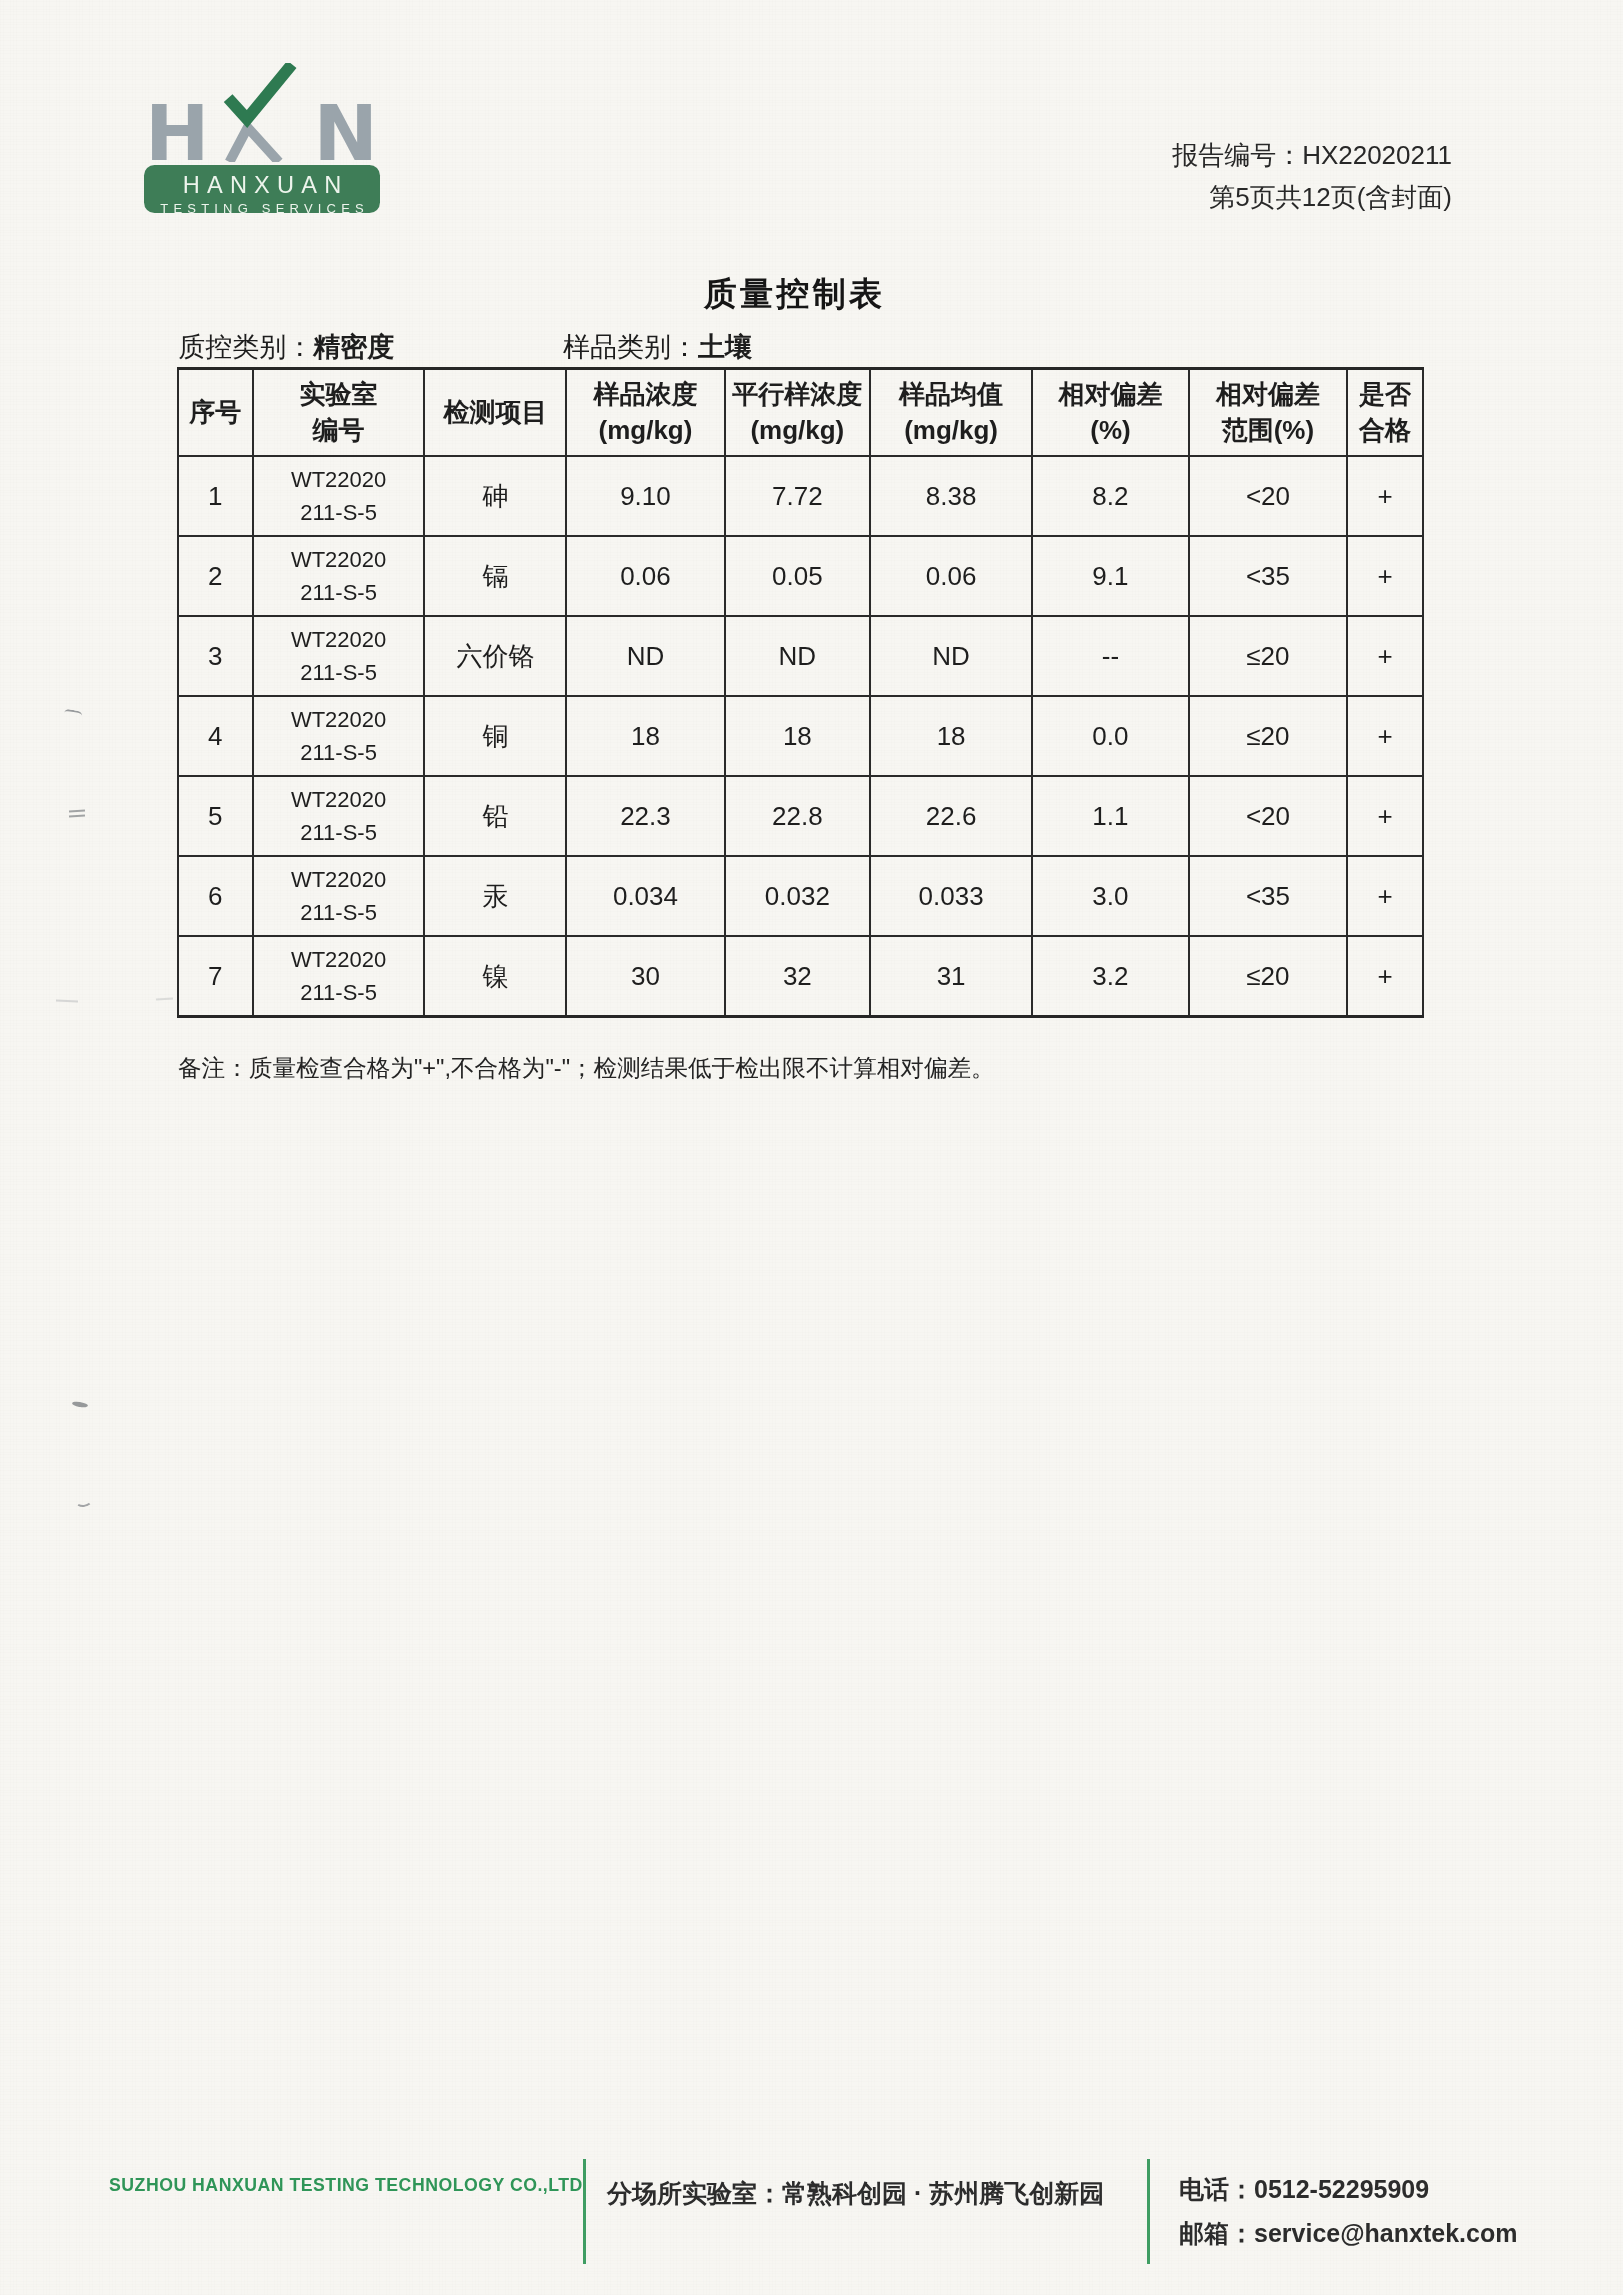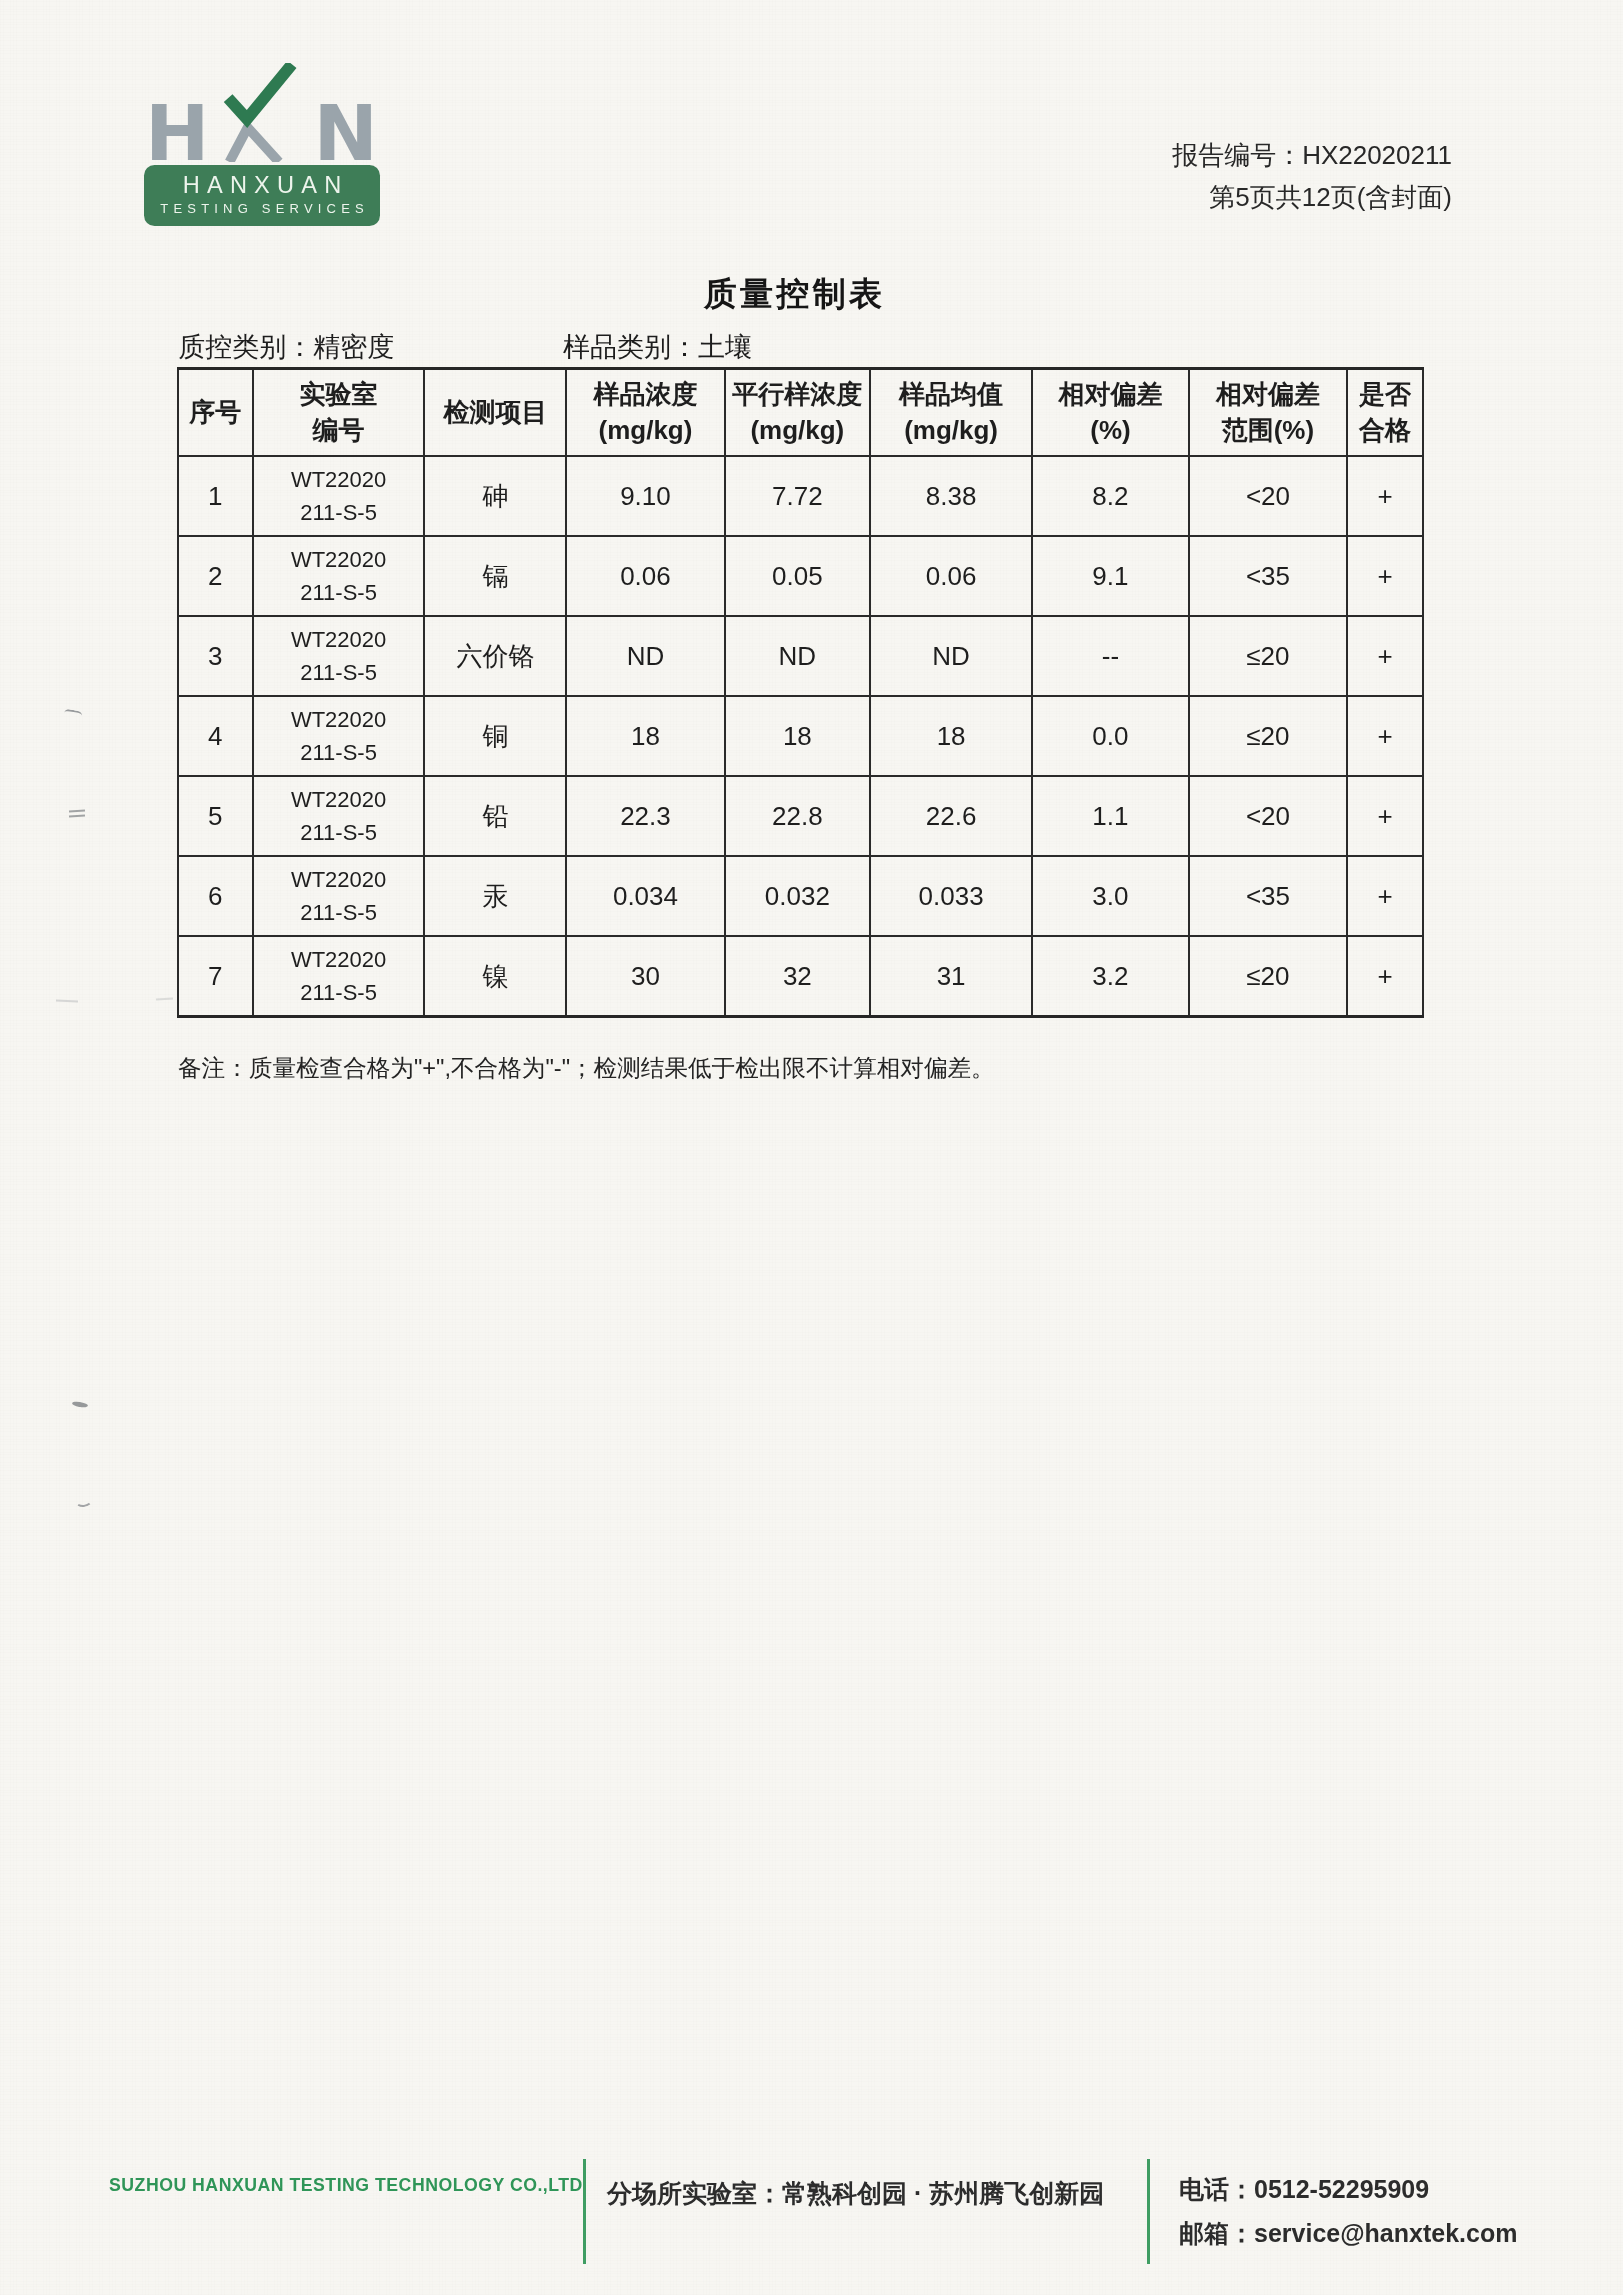--- a/index.html
+++ b/index.html
@@ -11,38 +11,38 @@
       repeating-linear-gradient(0deg, rgba(120,118,108,0.016) 0 0.7px, transparent 0.7px 2.6px),
       repeating-linear-gradient(90deg, rgba(120,118,108,0.014) 0 0.7px, transparent 0.7px 3.3px);
   }
 
   
   .logo-mark { position:absolute; left:145px; top:63px; width:233px; height:99px;
     display:flex; justify-content:space-between; align-items:flex-end; }
   .logo-letter { font-size:77px; font-weight:700; line-height:0.73; color:#9aa4ab;
     font-family:"DejaVu Sans", sans-serif; }
   .logo-mid { width:84px; height:99px; }
-  .logo-banner { position:absolute; left:144px; top:165px; width:236px; height:61px;
+  .logo-banner { position:absolute; left:144px; top:165px; width:236px; height:48px;
     background:#3e7d57; border-radius:10.5px; text-align:center; color:#edf4ec; }
   .banner-1 { font-size:23.6px; font-weight:500; letter-spacing:7.2px; text-indent:7.2px; margin-top:6.5px; }
   .banner-2 { font-size:13px; font-weight:400; letter-spacing:5.2px; text-indent:5.2px; margin-top:2px; }
 
   
   .report-head { position:absolute; top:135px; right:171px; text-align:right;
     font-size:26px; line-height:1.6; color:#282828; font-weight:500; }
 
   
   .doc-title { position:absolute; left:0; top:272px; width:1623px; text-align:center;
     font-size:33px; font-weight:700; letter-spacing:3.3px; transform:translateX(-17px); color:#161616; }
   .meta-row { position:absolute; left:177px; top:329px; width:1247px; height:34px;
     font-size:27px; color:#1d1d1d; }
   .qc-pair { position:absolute; left:1.3px; top:0; }
   .sample-pair { position:absolute; left:386px; top:0; }
   .meta-label { font-weight:500; }
-  .meta-value { font-weight:400; }
+  .meta-value { font-weight:700; }
 
   
   .qc-table { position:absolute; left:177px; top:367px; width:1247px;
     border-collapse:collapse; table-layout:fixed;border-radius:22px; }
   .qc-table, .qc-table tr, .qc-table th, .qc-table td { color:#1e1e1e; }
   .qc-table { border:2.6px solid #262626; border-top-width:3.9px; border-bottom-width:3.9px; }
   .qc-table th, .qc-table td { border:2px solid #2a2a2a; border-top-width:2.6px; border-bottom-width:2.6px;
     text-align:center; vertical-align:middle; white-space:pre-line; padding:0 3.9px; }
   .qc-table th { height:85px; font-size:26px; font-weight:600; line-height:1.35; }
   .qc-table td { height:78px; font-size:26px; font-weight:500; line-height:1.5; }

